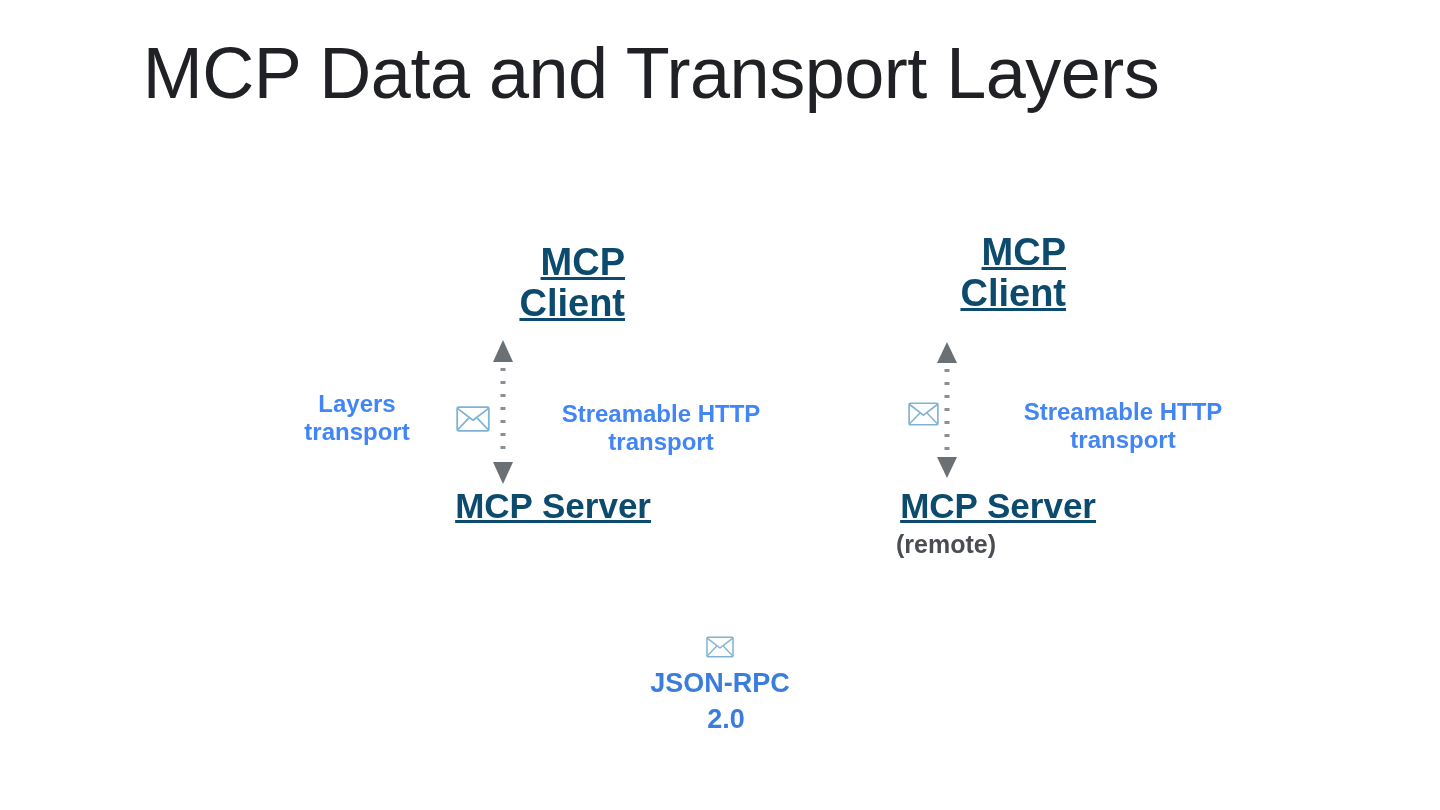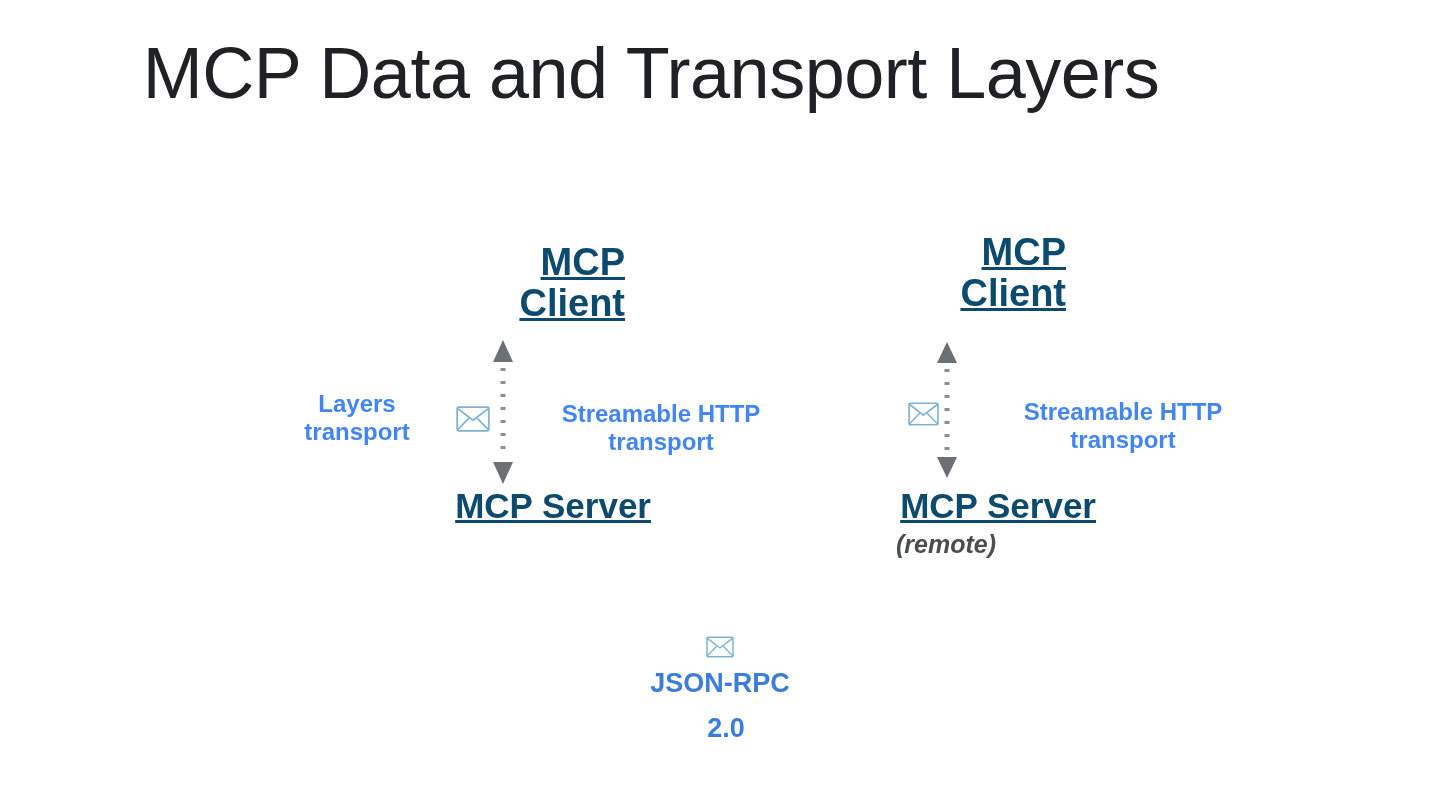--- a/index.html
+++ b/index.html
@@ -99,21 +99,21 @@
     line-height: 1.25;
     text-align: center;
     white-space: pre-line;
   }
   .legend-line2 {
     font-size: 27px;
     font-weight: 700;
     color: #3b7ddd;
     line-height: 1.25;
     text-align: center;
-    margin-top: 11px;
+    margin-top: 2px;
     padding-left: 12px;
   }
 </style>
 </head>
 <body>
 
 <div id="slide">
 
   <div class="slide-title">MCP Data and Transport Layers</div>
 
@@ -160,21 +160,21 @@
       <rect x="1.2" y="1.2" width="31.6" height="23.6" rx="1.2" fill="#ffffff" stroke="#7fb3d5" stroke-width="1.8"></rect>
       <path d="M1.8 2.6 L17 14.2 L32.2 2.6" fill="none" stroke="#7fb3d5" stroke-width="1.8" stroke-linejoin="round" stroke-linecap="round"></path>
       <path d="M1.8 23.6 L12.6 12.4 M32.2 23.6 L21.4 12.4" fill="none" stroke="#7fb3d5" stroke-width="1.6" stroke-linecap="round"></path>
     </svg>
   </div>
 
   <div class="transport-label" style="left: 993px; top: 398px; width: 260px; font-size: 24px;">Streamable HTTP
 transport</div>
 
   <div class="node-title" style="left: 796px; top: 487px; width: 300px; font-size: 35px;">MCP Server</div>
-  <div class="node-sub" style="left: 796px; top: 531px; width: 300px; font-size: 25px; font-style: italic;">(remote)</div>
+  <div class="node-sub" style="left: 796px; top: 531px; width: 300px; font-size: 25px;">(remote)</div>
 
   <div class="legend">
     <div class="legend-row">
       <span class="envelope" style="position: relative; display: inline-block;">
         <svg width="28" height="22" viewBox="0 0 34 26" xmlns="http://www.w3.org/2000/svg">
           <rect x="1.2" y="1.2" width="31.6" height="23.6" rx="1.2" fill="#ffffff" stroke="#7fb3d5" stroke-width="1.8"></rect>
           <path d="M1.8 2.6 L17 14.2 L32.2 2.6" fill="none" stroke="#7fb3d5" stroke-width="1.8" stroke-linejoin="round" stroke-linecap="round"></path>
           <path d="M1.8 23.6 L12.6 12.4 M32.2 23.6 L21.4 12.4" fill="none" stroke="#7fb3d5" stroke-width="1.6" stroke-linecap="round"></path>
         </svg>
       </span>

